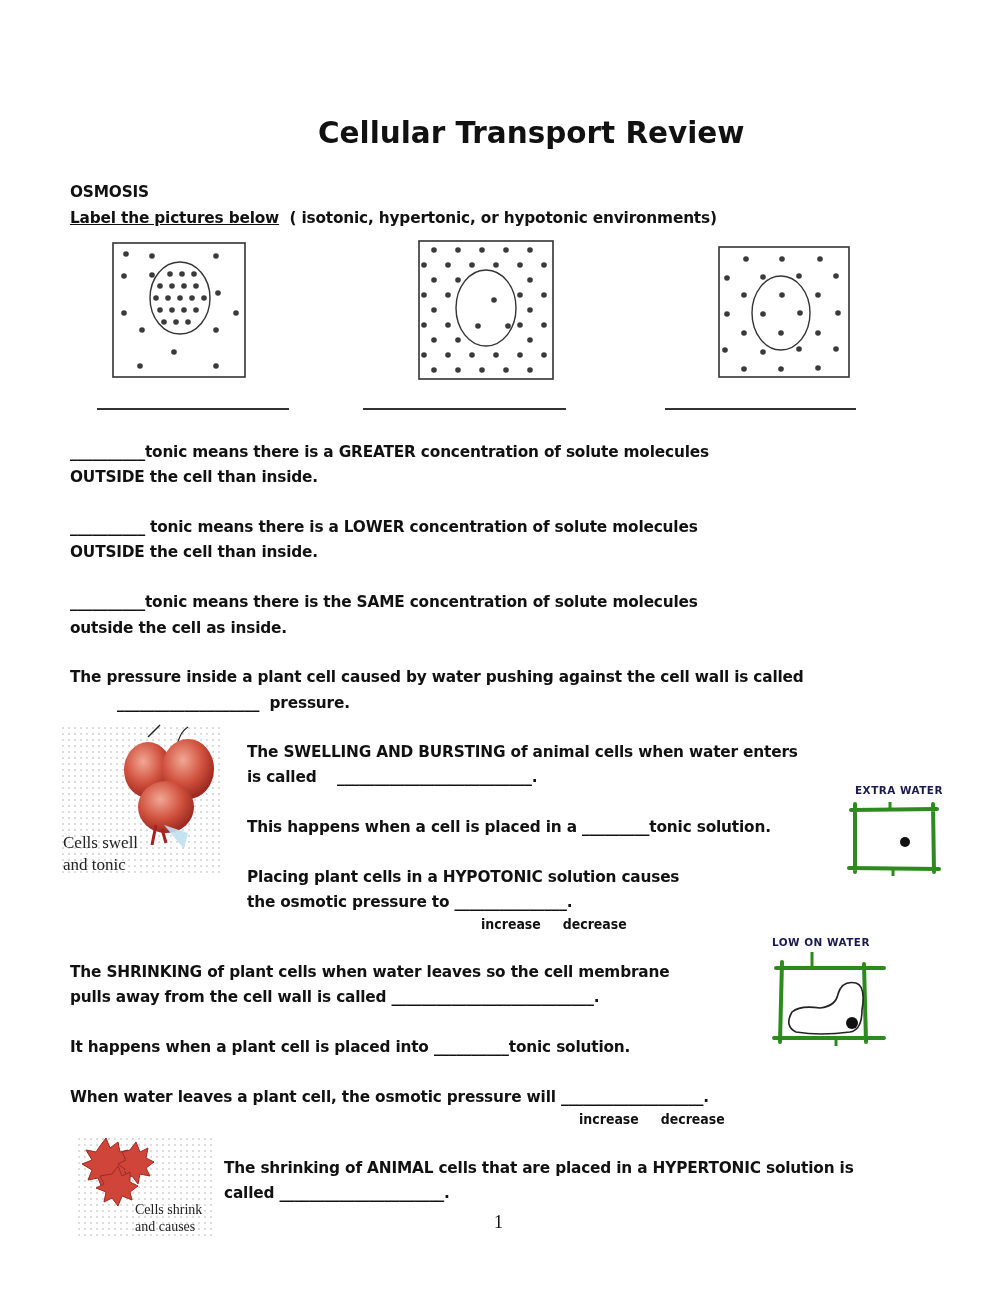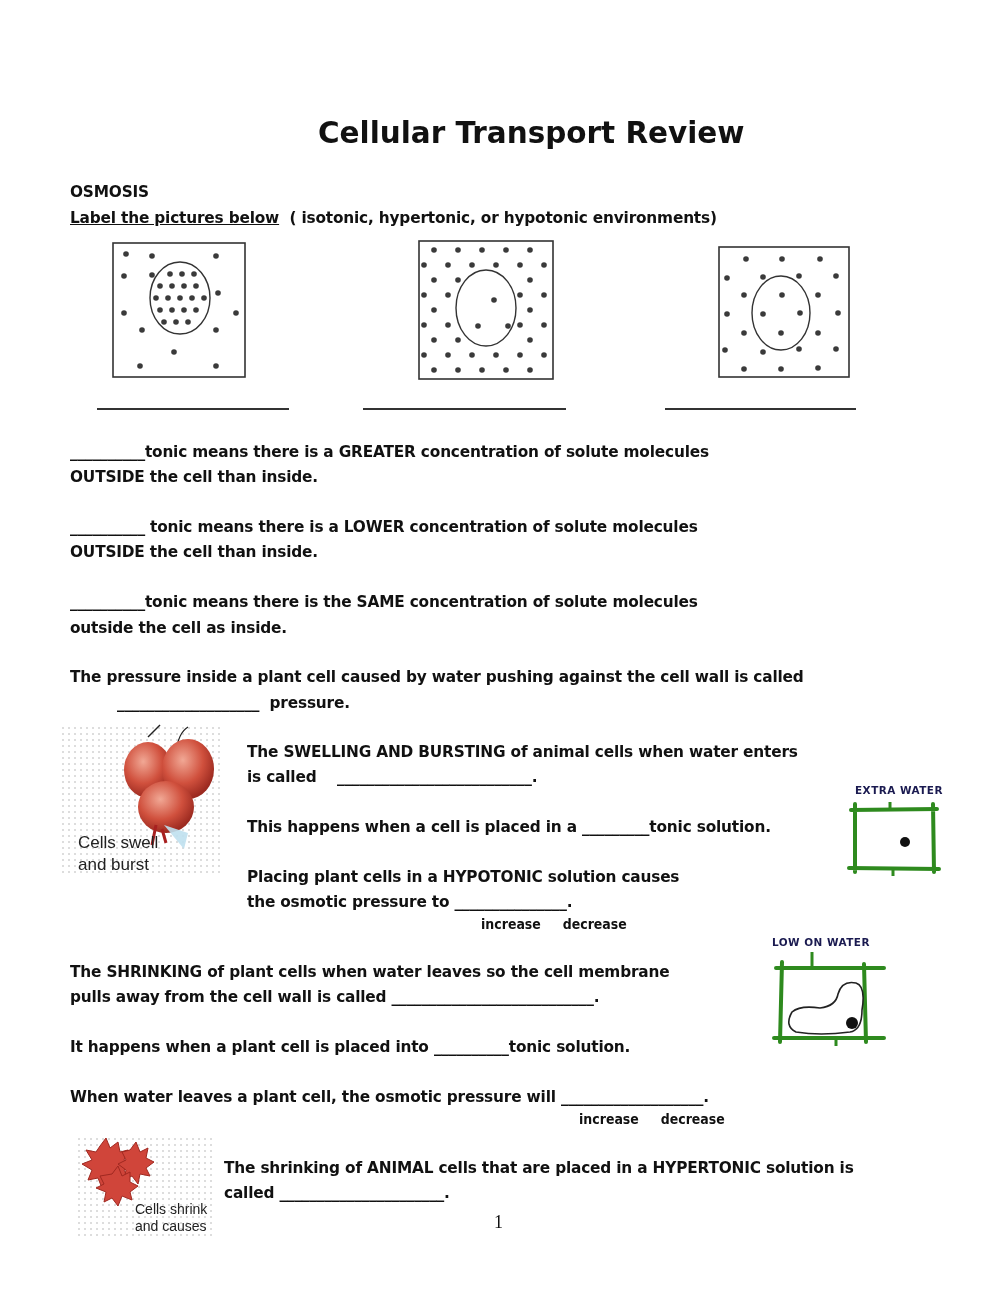--- a/index.html
+++ b/index.html
@@ -2,22 +2,22 @@
 <html><head>
 <meta charset="utf-8">
 <style>
   html, body { margin: 0; padding: 0; background: #ffffff; }
   body { width: 1000px; height: 1291px; position: relative; overflow: hidden;
          font-family: "DejaVu Sans", sans-serif; color: #111; }
   .abs { position: absolute; }
   .t { font-size: 16.5px; font-weight: bold; letter-spacing: -0.2px; white-space: nowrap; transform: scaleX(0.93); transform-origin: left top; }
   .title { font-size: 31px; font-weight: bold; left: 318px; top: 114px; white-space: nowrap; transform: scaleX(0.95); transform-origin: left top; }
   .small { font-size: 13.5px; font-weight: bold; white-space: nowrap; transform: scaleX(0.93); transform-origin: left top; }
-  .caption { font-family: Liberation Sans, sans-serif; font-size: 17px; color: #222; line-height: 22px; margin-left: 15px; }
-  .caption2 { font-family: Liberation Sans, sans-serif; font-size: 14px; color: #222; line-height: 17px; }
+  .caption { font-family: Liberation Serif, serif; font-size: 17px; color: #222; line-height: 22px; }
+  .caption2 { font-family: Liberation Serif, serif; font-size: 14px; color: #222; line-height: 17px; }
   .hand { font-family: "DejaVu Sans", sans-serif; font-size: 11px; font-weight: bold; color: #1a1a50; letter-spacing: 0.5px; transform: scaleX(0.95); transform-origin: left top; white-space: nowrap; }
   .blankline { border-bottom: 2px solid #333; height: 0; }
   .u { text-decoration: underline; }
   .pagenum { font-family: "Liberation Serif", serif; font-size: 18px; }
   svg { position: absolute; overflow: visible; }
 </style>
 </head>
 <body>
 
 <div class="abs title">Cellular Transport Review</div>
@@ -173,21 +173,21 @@
   <line x1="42" y1="0" x2="30" y2="12" stroke="#222" stroke-width="1.5"></line>
   <path d="M70 2 Q60 8 58 28" stroke="#222" stroke-width="1.2" fill="none"></path>
   <ellipse cx="30" cy="45" rx="24" ry="28" fill="url(#rg)"></ellipse>
   <ellipse cx="70" cy="44" rx="26" ry="30" fill="url(#rg)"></ellipse>
   <ellipse cx="48" cy="82" rx="28" ry="26" fill="url(#rg)"></ellipse>
   <path d="M38 100 L34 120 M44 104 L48 118" stroke="#a82020" stroke-width="3"></path>
   <path d="M46 100 L66 124 L70 108 Z" fill="#bfe0ee" opacity="0.9"></path>
 </svg>
 <div class="abs caption" style="left:63px;top:832px;">
   <div>Cells swell</div>
-  <div>and burst</div>
+  <div>and tonic</div>
 </div>
 
 <div class="abs t" style="left:247px;top:742px;">The SWELLING AND BURSTING of animal cells when water enters</div>
 <div class="abs t" style="left:247px;top:767px;">
   <span>is called</span>&nbsp;&nbsp;&nbsp;&nbsp;<span>__________________________.</span>
 </div>
 <div class="abs t" style="left:247px;top:817px;">
   <span>This happens when a cell is placed in a </span><span>_________</span><span>tonic solution.</span>
 </div>
 <div class="abs t" style="left:247px;top:867px;">Placing plant cells in a HYPOTONIC solution causes</div>

